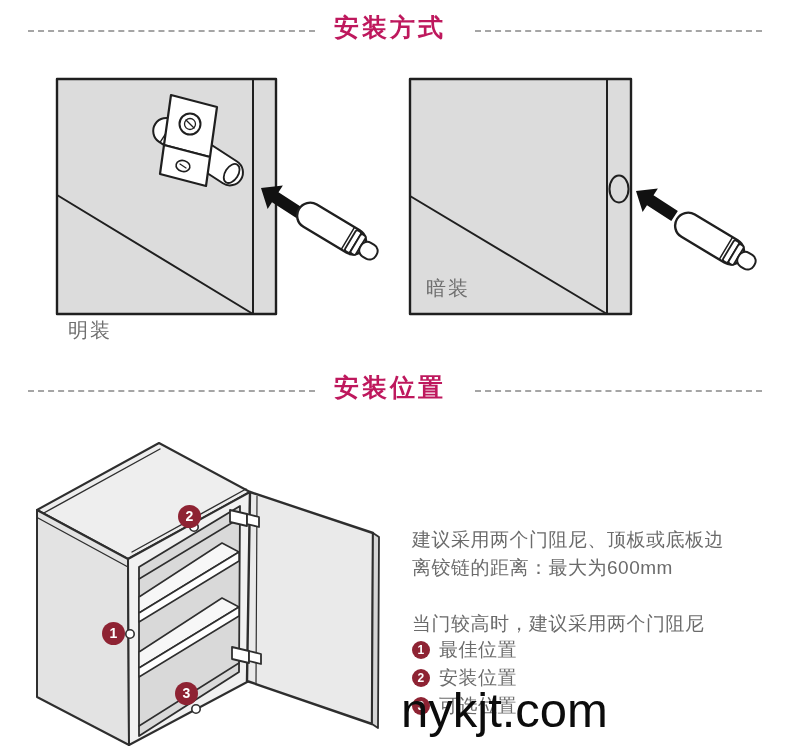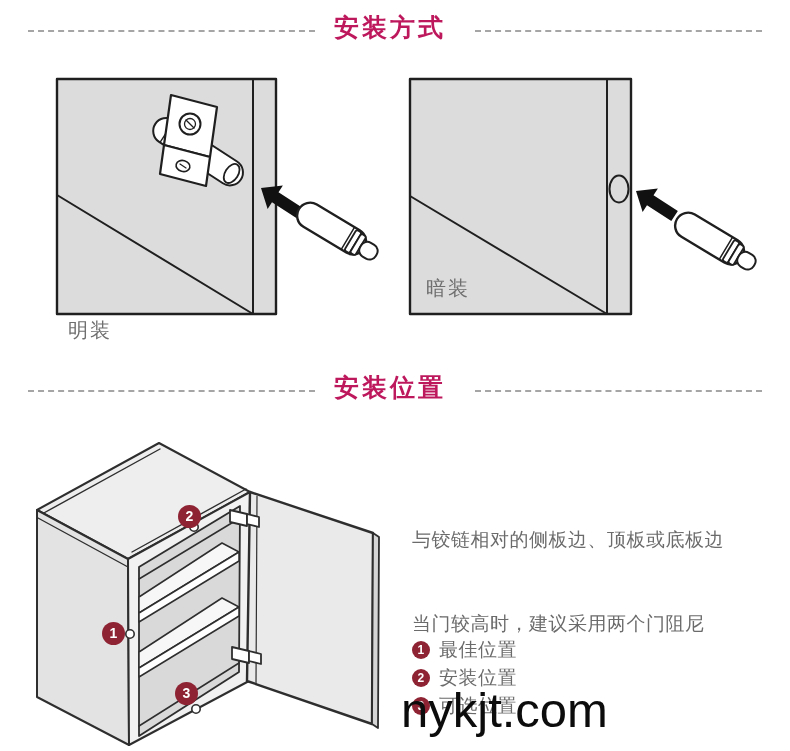--- a/index.html
+++ b/index.html
@@ -136,21 +136,22 @@
   <div class="sec-title" style="left:334px;top:13px;">安装方式</div>
   <div class="dashline" style="left:475px;top:30px;"></div>
 
   <div class="panel-label" style="left:68px;top:275px;margin-top:42px;">明装</div>
   <div class="panel-label" style="left:426px;top:275px;">暗装</div>
 
   <div class="dashline" style="left:28px;top:390px;"></div>
   <div class="sec-title" style="left:334px;top:373px;">安装位置</div>
   <div class="dashline" style="left:475px;top:390px;"></div>
 
-  <div class="note" style="top:527px;">与铰链相对的侧板边、顶板或底板边</div>
+  <div class="note" style="top:527px;">建议采用两个门阻尼、顶板或底板边</div>
+  <div class="note" style="top:555px;">离铰链的距离：最大为600mm</div>
   <div class="note" style="top:611px;text-align:right;">当门较高时，建议采用两个门阻尼</div>
 
   <div class="legend-row" style="top:639px;">
     <span class="lg-circle">1</span>
     <span>最佳位置</span>
   </div>
   <div class="legend-row" style="top:667px;">
     <span class="lg-circle">2</span>
     <span>安装位置</span>
   </div>

